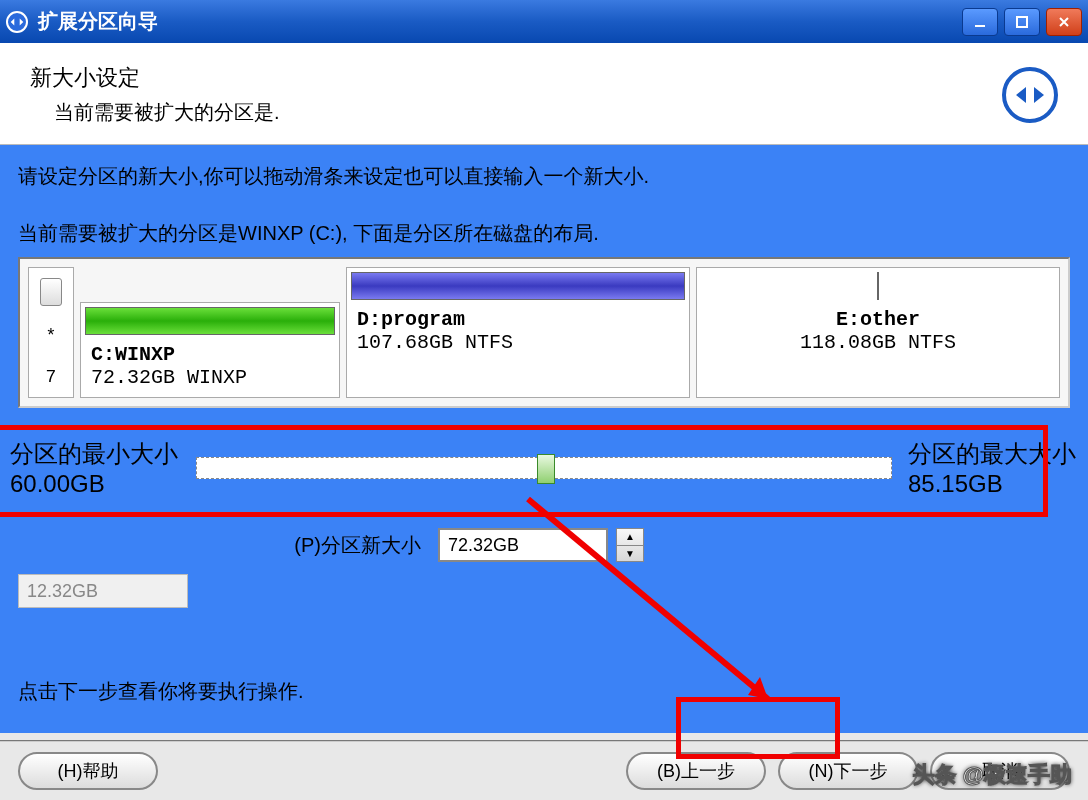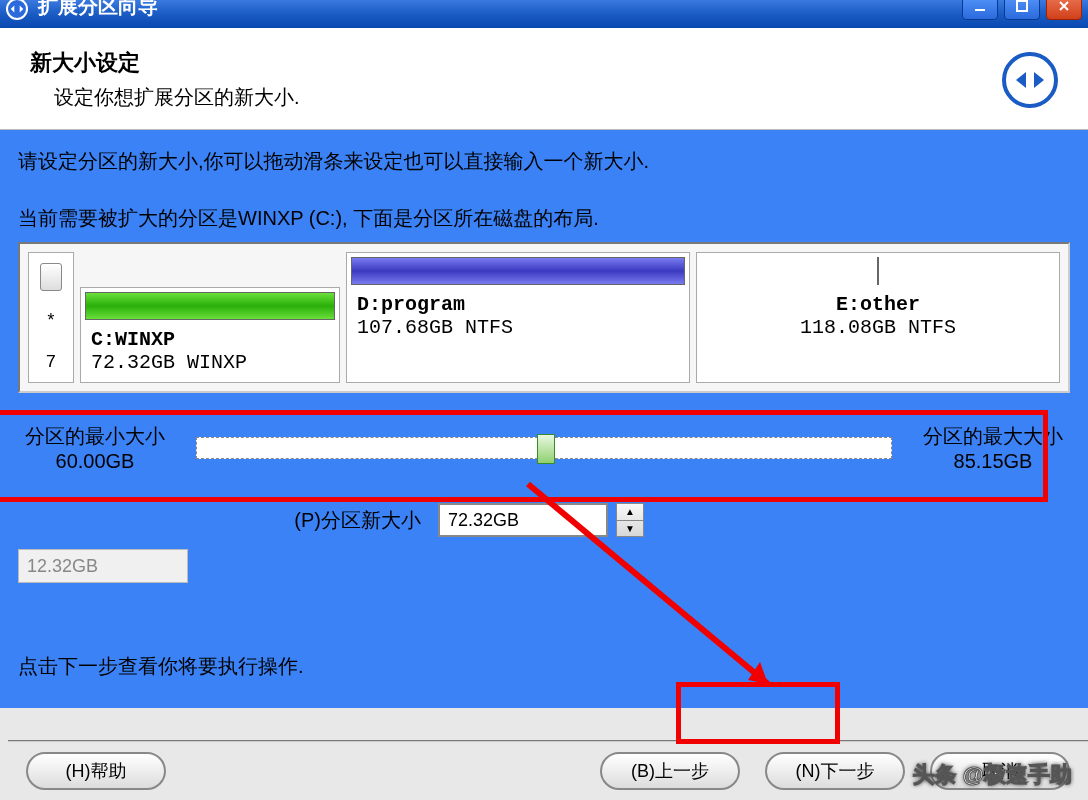--- a/index.html
+++ b/index.html
@@ -5,24 +5,24 @@
   * { box-sizing: border-box; margin: 0; padding: 0; }
   body {
     font-family: "Microsoft YaHei", SimSun, Arial, sans-serif;
     background: #e8e8e8;
     width: 1088px;
     height: 800px;
     overflow: hidden;
     position: relative;
   }
   .titlebar {
-    height: 28px;
+    height: 43px;
     background: linear-gradient(to bottom, #3a7ae0 0%, #1a5bc4 50%, #0848b0 100%);
     display: flex;
-    align-items: flex-end;
+    align-items: center;
     padding: 8px 6px;
     color: #fff;
   }
   .titlebar .app-icon {
     width: 22px; height: 22px;
     border: 2px solid #fff;
     border-radius: 50%;
     margin-right: 10px;
     background: #2a6adc;
     display: flex; align-items: center; justify-content: center;
@@ -41,21 +41,21 @@
   .win-btn svg { width: 14px; height: 14px; }
 
   .header-area {
     background: #fff;
     padding: 20px 30px 18px 30px;
     border-bottom: 1px solid #bbb;
     display: flex;
     align-items: center;
   }
   .header-text { flex: 1; }
-  .header-text h2 { font-size: 22px; font-weight: bold; margin-bottom: 6px; }
+  .header-text h2 { font-size: 22px; font-weight: normal; margin-bottom: 6px; }
   .header-text p { font-size: 20px; margin-left: 24px; }
   .header-icon {
     width: 56px; height: 56px;
     border: 4px solid #1a5bc4;
     border-radius: 50%;
     display: flex; align-items: center; justify-content: center;
     color: #1a5bc4;
   }
 
   .content {
@@ -109,21 +109,21 @@
   .p0 { flex: 0 0 260px; margin-top: 35px; }
   .p1 { flex: 0 0 344px; }
   .p2 { flex: 1; align-items: center; }
 
   .slider-row {
     display: flex;
     align-items: center;
     padding: 8px 0;
     margin: 0 -8px;
   }
-  .slider-label { font-size: 20px; min-width: 170px; text-align: center; }
+  .slider-label { font-size: 24px; min-width: 170px; }
   .slider-track {
     flex: 1;
     height: 22px;
     border: 1px dashed #888;
     background: #fff;
     position: relative;
     margin: 0 16px;
   }
   .slider-thumb {
     position: absolute;
@@ -172,24 +172,24 @@
   }
   .stepper div { flex:1; display:flex; align-items:center; justify-content:center; font-size:10px; }
   .stepper div:first-child { border-bottom: 1px solid #888; }
 
   .footer-note { font-size: 20px; margin-top: 70px; margin-bottom: 18px; }
 
   .btnbar {
     border-top: 2px groove #ccc;
     padding: 10px 18px;
     display: flex;
-    gap: 25px;
+    gap: 12px;
     background: #e8e8e8;
     position: absolute;
-    left: 8px; right: 0; bottom: 0;
+    left: 0; right: 0; bottom: 0;
   }
   .btnbar .spacer { flex: 1; }
   .btn {
     min-width: 140px;
     height: 38px;
     border: 2px solid #888;
     border-radius: 20px;
     background: linear-gradient(#ffffff,#dcdcdc);
     font-size: 18px;
     font-family: inherit;
@@ -234,21 +234,21 @@
       <svg viewBox="0 0 14 14">
           <path d="M3 3 L11 11 M11 3 L3 11" stroke="#fff" stroke-width="2"></path>
         </svg>
     </div>
   </div>
 </div>
 
 <div class="header-area">
   <div class="header-text">
     <h2>新大小设定</h2>
-    <p>设定你想扩展分区的新大小.</p>
+    <p>当前需要被扩大的分区是.</p>
   </div>
   <div class="header-icon">
     <svg viewBox="0 0 40 40" width="40" height="40">
       <path d="M6 20 L16 12 L16 28 Z M34 20 L24 12 L24 28 Z" fill="#1a5bc4"></path>
     </svg>
   </div>
 </div>
 
 <div class="content">
 

